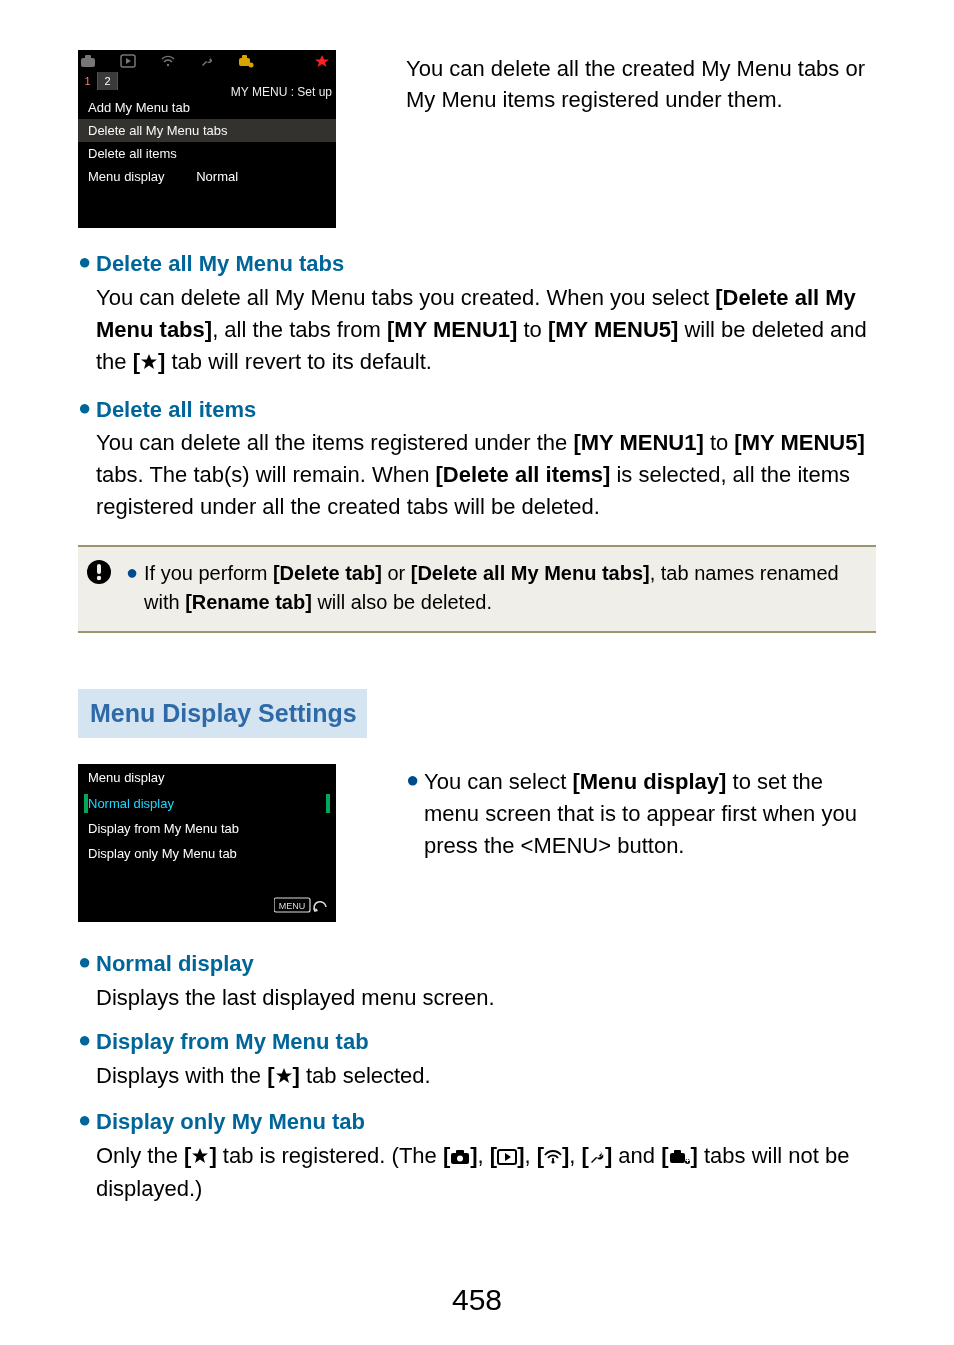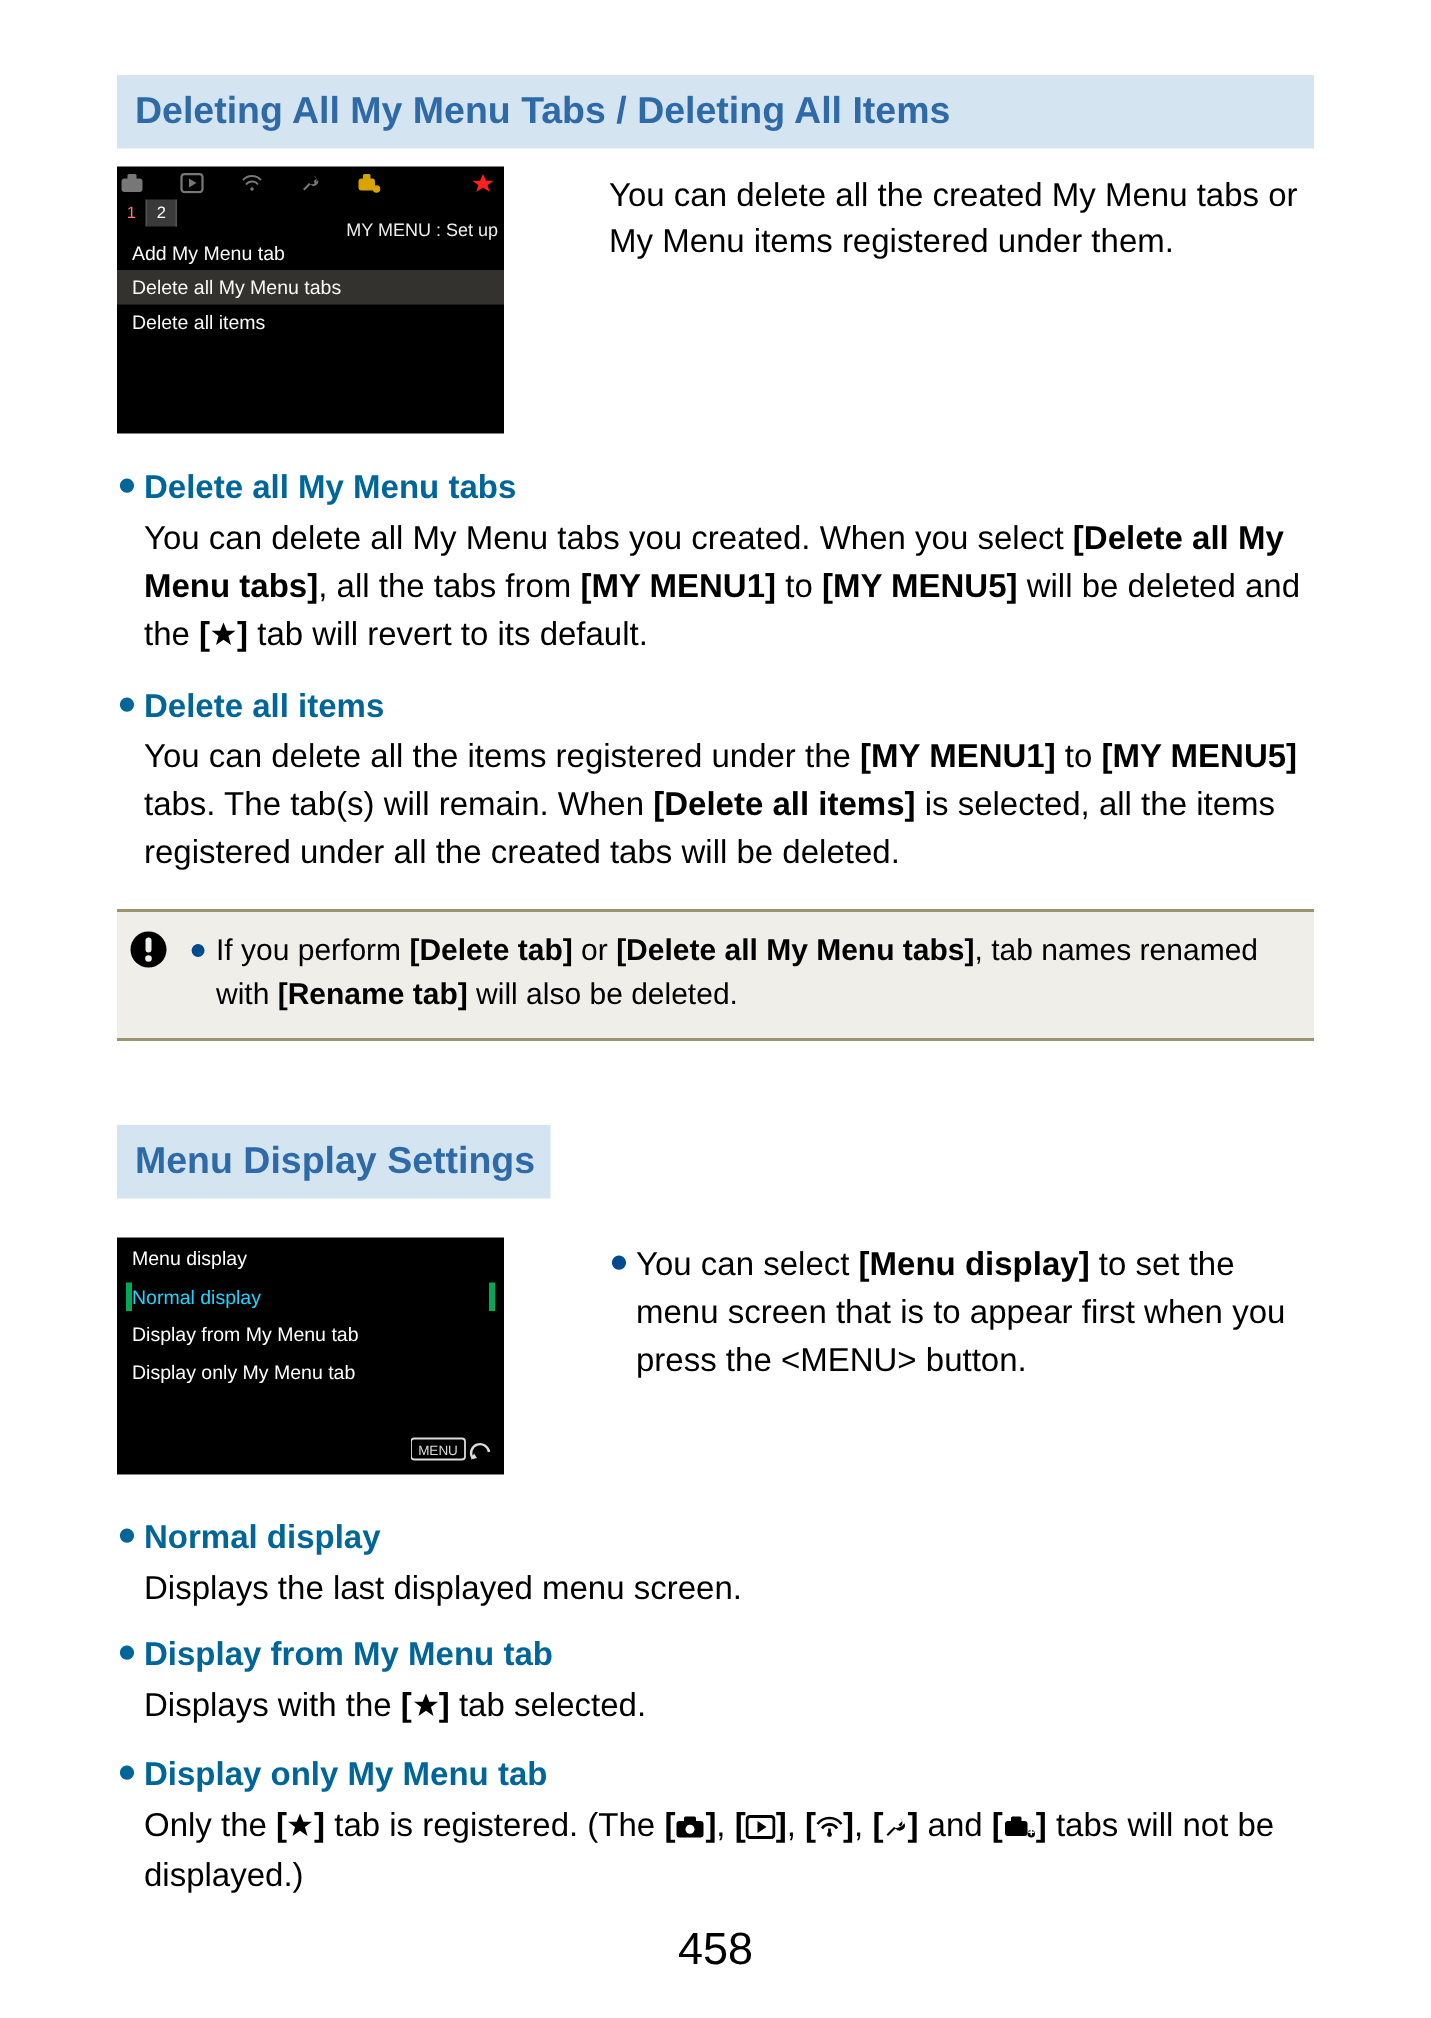--- a/index.html
+++ b/index.html
@@ -187,21 +187,20 @@
     text-align:center;
     font-size:30px;
   }
   b{font-weight:bold;}
 </style>
 </head>
 <body>
 
 <div class="page">
 
-  <div class="section-header">Deleting All My Menu Tabs / Deleting All Items</div>
 
   <div class="sec1-top">
 
     <div class="camera-shot">
       <div class="cam-icons">
         <span>
           <svg width="16" height="14" viewBox="0 0 16 14">
               <rect x="1" y="4" width="14" height="9" rx="2" fill="#777"></rect>
               <rect x="5" y="1" width="6" height="4" rx="1" fill="#777"></rect>
             </svg>
@@ -240,20 +239,24 @@
       </div>
       <div class="cam-tabs">
         <div class="cam-tab" style="color:#ff7a7a;">1</div>
         <div class="cam-tab active">2</div>
         <div class="cam-tabs-label">MY MENU : Set up</div>
       </div>
       <div class="cam-list">
         <div class="cam-row">Add My Menu tab</div>
         <div class="cam-row hi">Delete all My Menu tabs</div>
         <div class="cam-row">Delete all items</div>
+        <div class="cam-row">
+          <span>Menu display</span>
+          <span class="cam-val">Normal</span>
+        </div>
       </div>
     </div>
     <div class="intro-text">You can delete all the created My Menu tabs or My Menu items registered under them.</div>
   </div>
 
   <div class="bullet-level1">
     <div class="dot blue-dot">●</div>
     <div class="bullet-body">
       <div class="bullet-title">Delete all My Menu tabs</div>
       <div>

